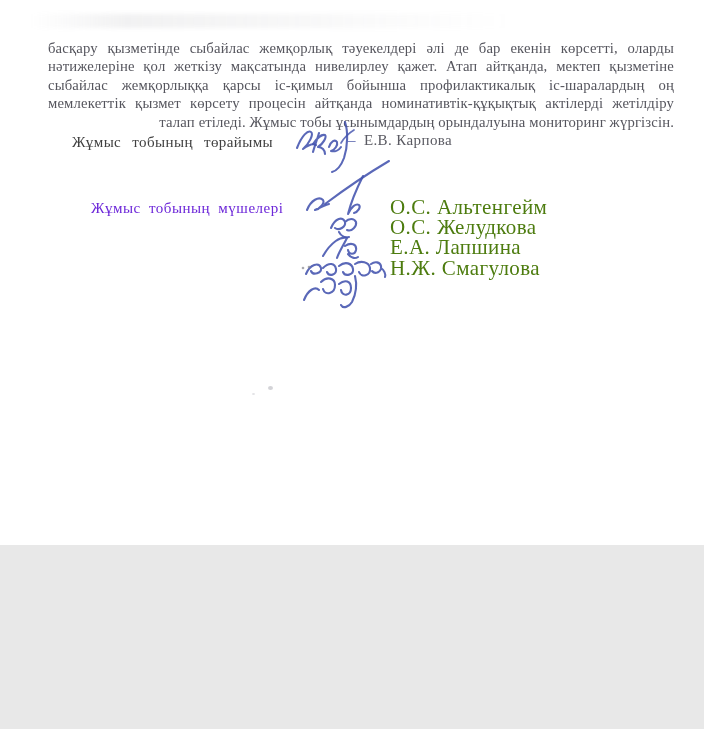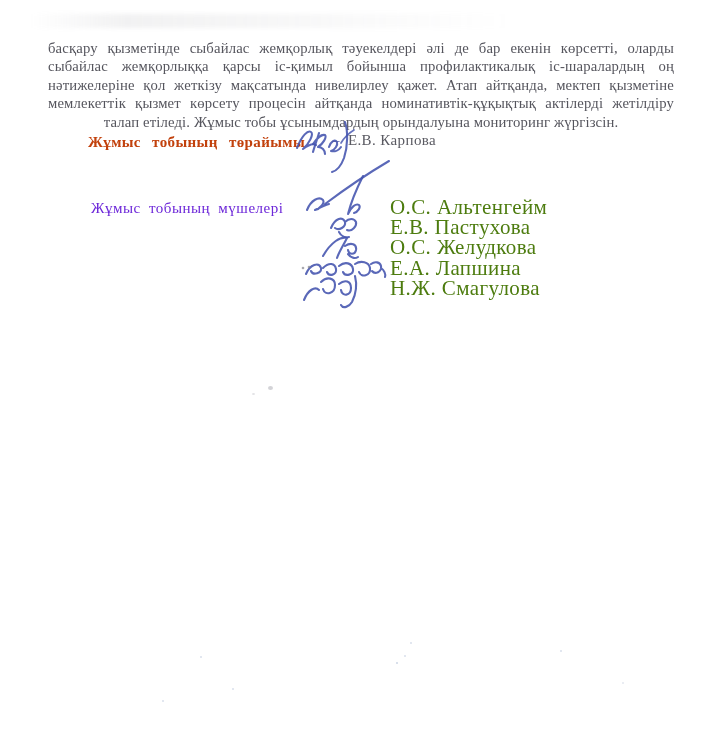--- a/index.html
+++ b/index.html
@@ -1,48 +1,47 @@
 <!DOCTYPE html>
 <html><head>
 <meta charset="utf-8">
 <style>
   html,body{margin:0;padding:0;}
   body{background:#e8e8e8;}
   .page{
     position:relative;
-    width:704px;height:729px;
+    width:704px;height:545px;
     background:#ffffff;
     overflow:hidden;
     font-family:"Liberation Serif", serif;
   }
   
   .scan-wisp{
     position:absolute;left:30px;top:14px;width:480px;height:14px;
     background:linear-gradient(90deg, rgba(160,160,165,0) 0%, rgba(160,160,165,.14) 20%, rgba(160,160,165,.08) 55%, rgba(160,160,165,0) 100%);
     filter:blur(2px);
   }
   .para{
     position:absolute;left:48px;top:39px;width:626px;
     font-size:14.7px;line-height:18.4px;
     color:#55555d;
     letter-spacing:0.15px;
   }
   .jline{ text-align:justify; height:18.4px; overflow:hidden; }
   .jline::after{ content:""; display:inline-block; width:100%; }
-  .lastline{ text-align:center; height:18.4px; }
+  .lastline{ text-align:right; height:18.4px; }
 
   .chair-label{
-    position:absolute;left:88px;top:134px;
-    font-size:15px;color:#c2410c;letter-spacing:0.4px;word-spacing:7px;
+    position:absolute;left:72px;top:134px;
+    font-size:15px;color:#404040;letter-spacing:0.4px;word-spacing:7px;
     white-space:nowrap;
-    font-weight:bold;
   }
   .chair-sig{ position:absolute;left:293px;top:116px;width:66px;height:58px; }
   .chair-name{
-    position:absolute;left:332px;top:132px;
+    position:absolute;left:348px;top:132px;
     font-size:15px;color:#5a5a62;letter-spacing:0.4px;white-space:nowrap;
   }
   .chair-name .dash{ margin-right:8px; color:#4d5aa8; }
 
   .members-label{
     position:absolute;left:91px;top:200px;
     font-size:15px;color:#6d28d9;letter-spacing:0.5px;word-spacing:4px;
     white-space:nowrap;
   }
   .member-names{
@@ -62,22 +61,22 @@
 </style>
 </head>
 <body>
 
 <div class="page">
 
   <div class="scan-wisp"></div>
 
   <div class="para">
     <div class="jline">басқару қызметінде сыбайлас жемқорлық тәуекелдері әлі де бар екенін көрсетті, оларды</div>
+    <div class="jline">нәтижелеріне қол жеткізу мақсатында нивелирлеу қажет. Атап айтқанда, мектеп қызметіне</div>
     <div class="jline">сыбайлас жемқорлыққа қарсы іс-қимыл бойынша профилактикалық іс-шаралардың оң</div>
-    <div class="jline">нәтижелеріне қол жеткізу мақсатында нивелирлеу қажет. Атап айтқанда, мектеп қызметіне</div>
     <div class="jline">мемлекеттік қызмет көрсету процесін айтқанда номинативтік-құқықтық актілерді жетілдіру</div>
     <div class="lastline">талап етіледі. Жұмыс тобы ұсынымдардың орындалуына мониторинг жүргізсін.</div>
   </div>
 
   <span class="chair-label">Жұмыс тобының төрайымы</span>
 
   <svg class="chair-sig" viewBox="0 0 66 58" xmlns="http://www.w3.org/2000/svg">
     <path class="sig-stroke" d="M4,32 C9,19 15,14 18,16 C21,18 16,28 10,33 C14,30 20,27 23,29"></path>
     <path class="sig-stroke" d="M26,17 C24,24 21,32 20,36 M20,28 C24,22 29,18 32,19 C34,21 30,28 25,31 C29,31 32,34 32,38"></path>
     <path class="sig-stroke" d="M36,31 C38,25 42,23 44,26 C45,29 42,34 38,35 C42,36 46,34 48,31"></path>
@@ -102,21 +101,20 @@
     <path class="sig-stroke" d="M7,118 C11,108 20,106 22,112 C23,117 14,120 12,115 M24,112 C30,106 36,107 37,113 C38,119 30,121 28,116 M40,110 C46,105 53,107 54,113 C55,119 46,121 44,116 M56,108 C62,104 70,106 71,112 C72,120 62,122 60,116 M72,108 C76,105 81,106 82,110 C83,116 76,119 73,115 M82,112 C85,114 87,118 86,121"></path>
 
     <path class="sig-stroke" d="M5,144 C9,134 16,130 20,134 M22,126 C28,120 36,122 36,129 C36,138 26,140 24,133 M40,128 C46,123 52,125 52,132 C52,140 43,141 42,134 M56,120 C58,128 57,138 53,146 C50,151 44,153 42,149"></path>
 
     <circle cx="4" cy="112" r="1.3" fill="#85858d" opacity="0.7"></circle>
     <circle cx="10" cy="111" r="1.3" fill="#85858d" opacity="0.7"></circle>
   </svg>
 
   <div class="member-names">
     <div>О.С. Альтенгейм</div>
-    <div>Е.В. Пастухова</div>
     <div>О.С. Желудкова</div>
     <div>Е.А. Лапшина</div>
     <div>Н.Ж. Смагулова</div>
   </div>
 
   <div class="smudge smudge-a"></div>
   <div class="smudge smudge-b"></div>
   <div class="speck" style="left:200px;top:656px;"></div>
   <div class="speck" style="left:232px;top:688px;"></div>
   <div class="speck" style="left:162px;top:700px;"></div>

